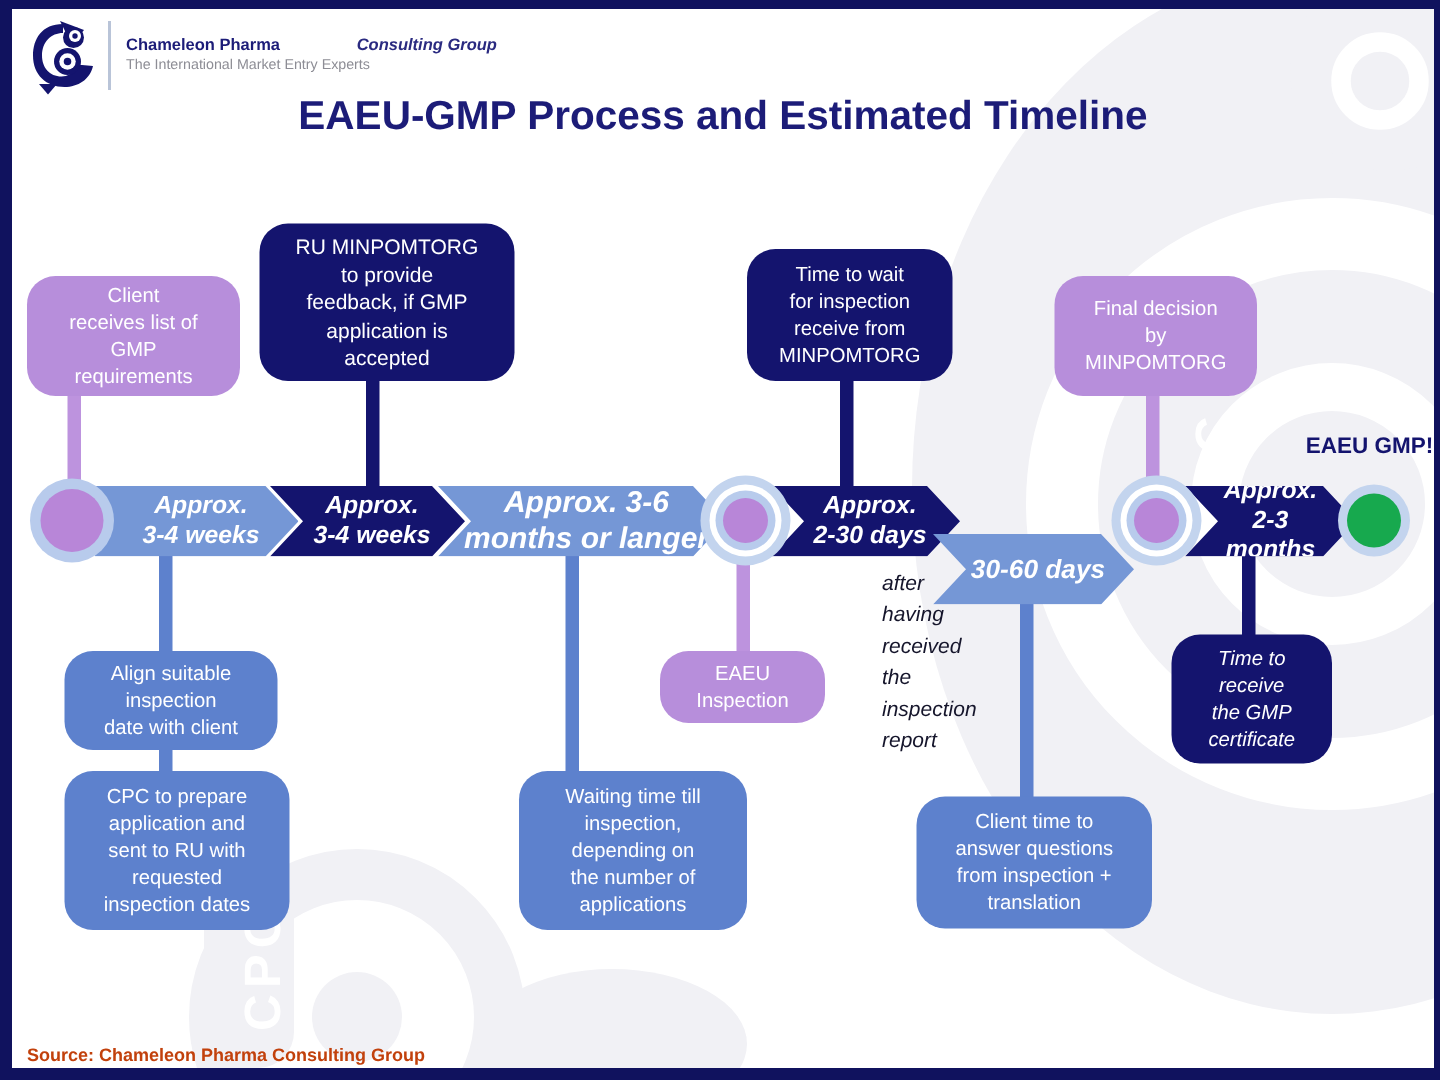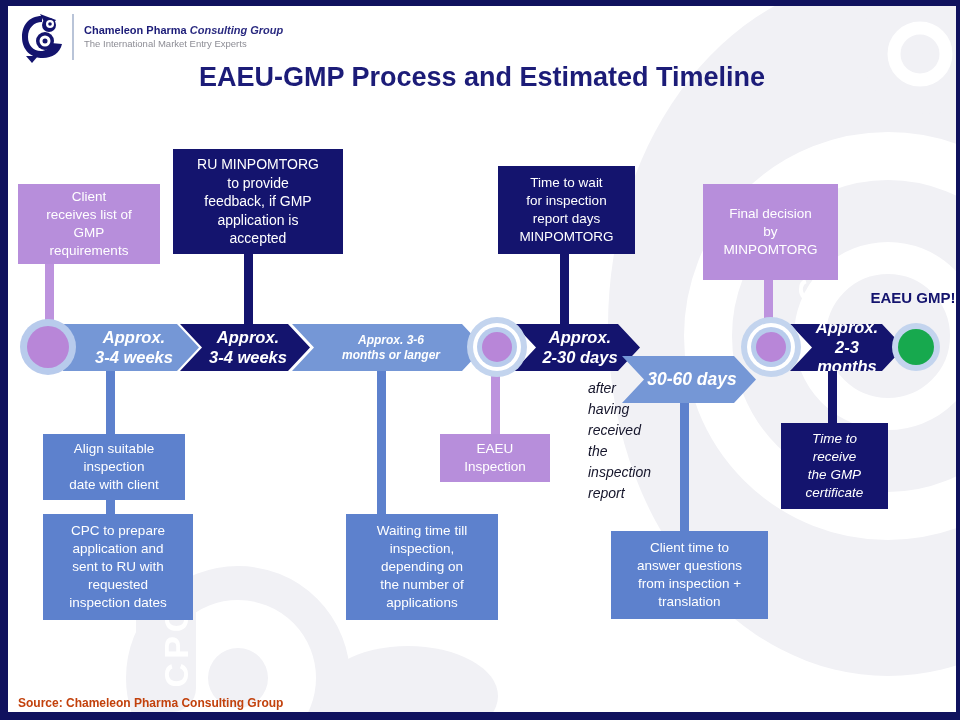--- a/index.html
+++ b/index.html
@@ -24,21 +24,21 @@
   }
   .wm-initials.one{left:108px;top:620px;width:120px;text-align:center;}
   .wm-initials.two{left:742px;top:290px;width:120px;text-align:center;}
 
   
   .logo-wrap{position:absolute;left:10px;top:4px;display:flex;align-items:center;z-index:5;}
   .logo-icon{width:48px;height:54px;}
   .logo-divider{width:2px;height:46px;background:#b9c4d8;margin:0 10px 0 6px;}
   .company-line{font-size:11px;color:#1c1c78;line-height:1.25;}
   .company-bold{font-weight:bold;}
-  .company-light{font-style:italic;font-weight:bold;color:#2a2a80;}
+  .company-light{font-style:italic;font-weight:bold;color:#2a2a80;margin-left:48px;}
   .company-tagline{font-size:9.5px;color:#8d8d95;line-height:1.3;}
 
   .page-title{
     position:absolute;left:0;top:56px;width:100%;text-align:center;
     font-size:27px;font-weight:bold;color:#1c1c78;z-index:5;
   }
 
   
   .chev{
     position:absolute;top:318px;height:47px;z-index:3;
@@ -46,21 +46,21 @@
     color:#ffffff;font-weight:bold;font-style:italic;
     font-size:16.5px;line-height:1.18;text-align:center;
     white-space:pre-line;padding-left:16px;padding-right:10px;
   }
   .chev.notch{clip-path:polygon(0% 0%, calc(100% - 22px) 0%, 100% 50%, calc(100% - 22px) 100%, 0% 100%, 22px 50%);}
   .chev.flat{clip-path:polygon(0% 0%, calc(100% - 22px) 0%, 100% 50%, calc(100% - 22px) 100%, 0% 100%);}
   .chev.light{background:#7597d6;}
   .chev.navy{background:#14146e;}
   .chev1{left:55px;width:136px;}
   .chev2{left:172px;width:130px;}
-  .chev3{left:284px;width:192px;font-size:12px;}
+  .chev3{left:284px;width:192px;font-size:20px;}
   .chev4{left:506px;width:126px;}
   .chev5{left:614px;width:134px;font-size:17.5px;margin-top:32px;}
   .chev6{left:782px;width:114px;padding-right:16px;}
 
   
   .marker{position:absolute;border-radius:50%;z-index:4;}
   .marker.start{
     left:19px;top:320px;width:42px;height:42px;background:#b886d8;
     box-shadow:0 0 0 7px #b8cbec;
   }
@@ -92,29 +92,29 @@
   .stem.s-align2{left:98px;top:492px;height:18px;}
   .stem.s-waiting{left:369px;top:362px;height:148px;}
   .stem.s-inspection{left:483px;top:356px;height:74px;}
   .stem.s-answer{left:672px;top:362px;height:165px;}
   .stem.s-cert{left:820px;top:362px;height:68px;}
 
   
   .box{
     position:absolute;z-index:4;display:flex;align-items:center;justify-content:center;
     color:#ffffff;font-size:13.5px;line-height:1.33;text-align:center;
-    white-space:pre-line;padding:16px;
+    white-space:pre-line;padding:16px;border-radius:19px;
   }
   .box.purple{background:#b78edb;}
   .box.navy{background:#14146e;}
   .box.blue{background:#5d81cd;}
   .b-client{left:10px;top:178px;width:142px;height:80px;}
   .b-feedback{left:165px;top:143px;width:170px;height:105px;font-size:14px;}
   .b-wait{left:490px;top:160px;width:137px;height:88px;}
-  .b-final{left:695px;top:178px;width:135px;height:96px;}
+  .b-final{left:695px;top:178px;width:135px;height:80px;}
   .b-align{left:35px;top:428px;width:142px;height:66px;}
   .b-prepare{left:35px;top:508px;width:150px;height:106px;}
   .b-waiting{left:302px;top:508px;width:152px;height:106px;margin-left:36px;}
   .b-inspection{left:432px;top:428px;width:110px;height:48px;}
   .b-answer{left:603px;top:525px;width:157px;height:88px;}
   .b-cert{left:773px;top:417px;width:107px;height:86px;font-style:italic;}
 
   .note-after{
     position:absolute;left:580px;top:372px;width:86px;z-index:4;
     font-size:14px;font-style:italic;color:#15152b;line-height:1.5;
@@ -202,21 +202,21 @@
 receives list of
 GMP
 requirements</div>
   <div class="box navy b-feedback">RU MINPOMTORG
 to provide
 feedback, if GMP
 application is
 accepted</div>
   <div class="box navy b-wait">Time to wait
 for inspection
-report days
+receive from
 MINPOMTORG</div>
   <div class="box purple b-final">Final decision
 by
 MINPOMTORG</div>
 
   <div class="box blue b-align">Align suitable
 inspection
 date with client</div>
   <div class="box blue b-prepare">CPC to prepare
 application and

